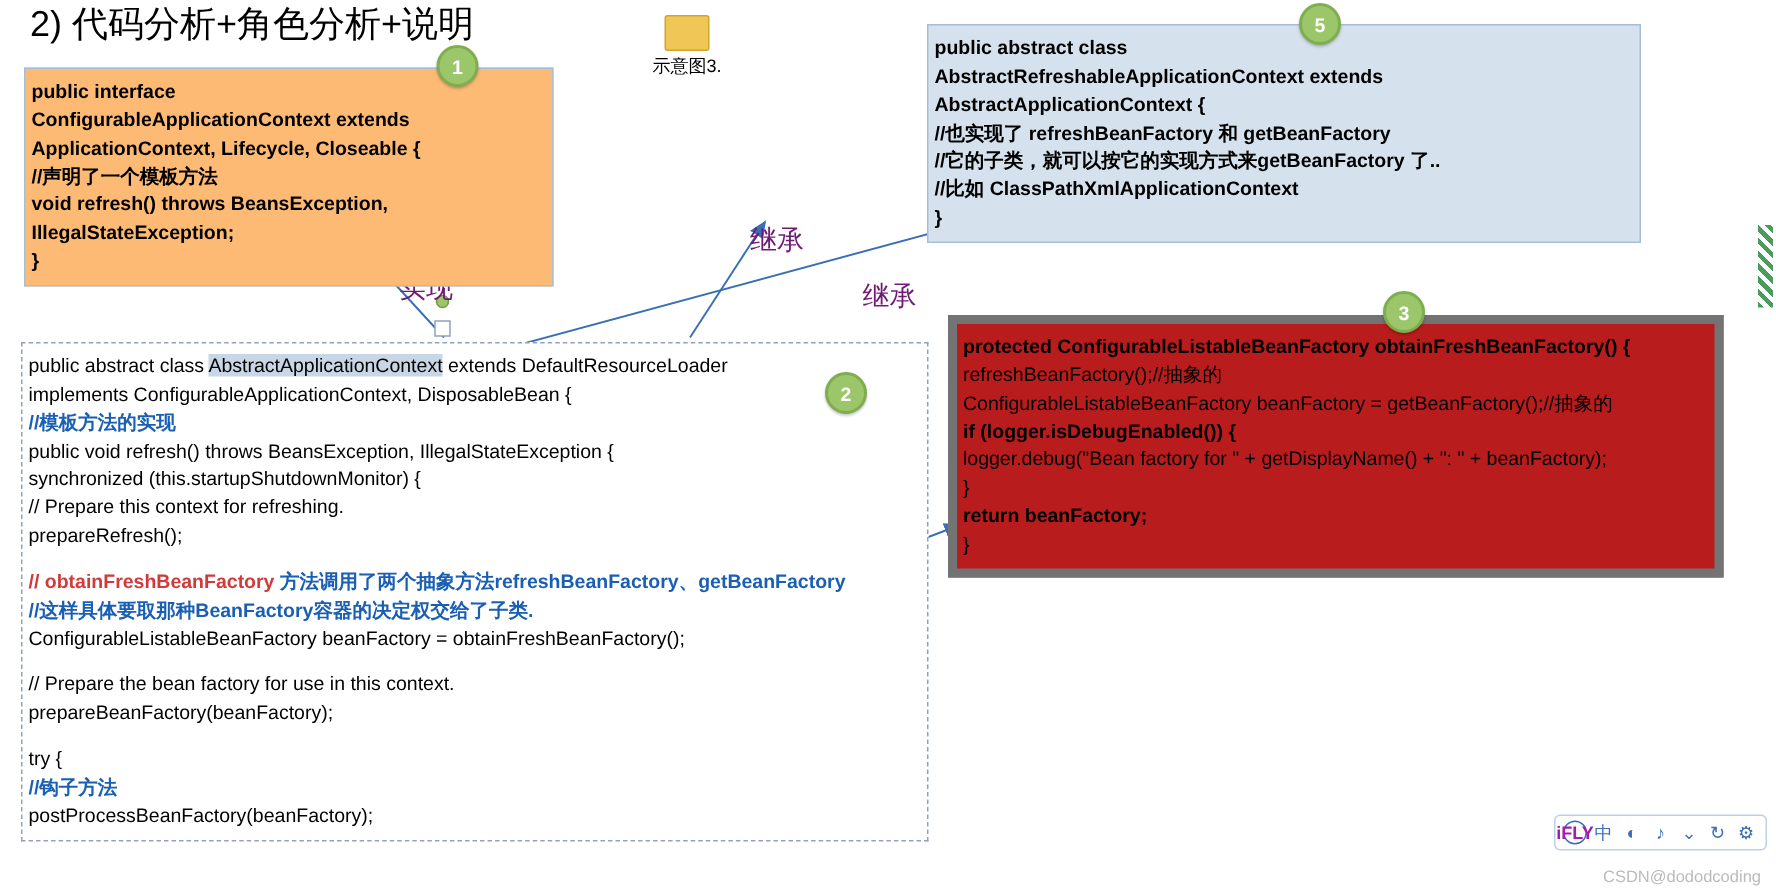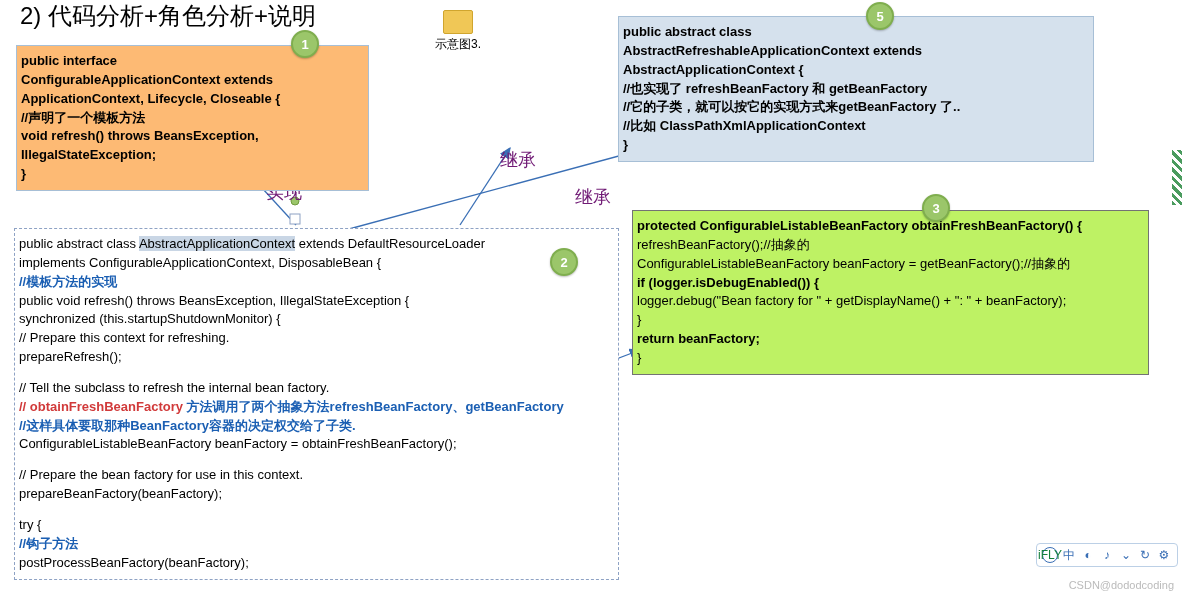--- a/index.html
+++ b/index.html
@@ -1,34 +1,34 @@
 <!DOCTYPE html>
 <html><head>
 <meta charset="utf-8">
 <style>
 *{box-sizing:border-box;margin:0;padding:0}
 body{font-family:Arial,"Microsoft YaHei",sans-serif;font-size:13px;width:1184px;height:597px;position:relative;background:#fff;color:#000;overflow:hidden}
 .box{position:absolute;padding:6px 4px;line-height:1.45}
 .box1{left:16px;top:45px;width:353px;background:#fdba74;border:1px solid #a7bfd6}
 .box2{left:14px;top:228px;width:605px;border:1px dashed #8ea2c4;background:#fff}
-.box3{left:632px;top:210px;width:517px;background:#bef264;border:1px solid #737373}
+.box3{left:632px;top:210px;width:517px;background:#b91c1c;border:6px solid #737373}
 .box5{left:618px;top:16px;width:476px;background:#d5e1ed;border:1px solid #a7bfd6}
 .b{font-weight:bold}
 .blue{color:#1b5fb3}
 .red{color:#d13a3a}
 .hl{background:#c9d6e5}
 .badge{position:absolute;width:28px;height:28px;border-radius:50%;background:#9bc66a;color:#fff;font-size:13px;font-weight:bold;display:flex;align-items:center;justify-content:center;border:2px solid #7fae4e;box-shadow:0 1px 2px rgba(0,0,0,.25)}
 .lbl{position:absolute;font-size:18px;color:#701a75}
 .title{position:absolute;left:20px;top:0;font-size:24px}
 .folder{position:absolute;left:435px;top:10px;text-align:left;font-size:12px}
 .folder .ico{width:30px;height:24px;background:#f0c756;border:1px solid #d0a52e;border-radius:2px;margin:0 auto 2px}
 svg.arrows{position:absolute;left:0;top:0;width:1184px;height:597px;pointer-events:none}
 .toolbar{position:absolute;right:6px;bottom:30px;display:flex;gap:3px;align-items:center;background:#fff;border:1px solid #bcd0e6;border-radius:4px;padding:3px 5px;font-size:12px;color:#3a6fb5}
 .toolbar span{width:16px;height:16px;display:flex;align-items:center;justify-content:center;font-size:12px}
-.ifly{border:1.5px solid #3a6fb5;border-radius:50%;font-size:8px;font-weight:normal;color:#15803d}
+.ifly{border:1.5px solid #3a6fb5;border-radius:50%;font-size:8px;font-weight:bold;color:#a21caf}
 .wm{position:absolute;right:10px;bottom:6px;font-size:11px;color:#bbb}
 .stripe{position:absolute;right:2px;top:150px;width:10px;height:55px;background:repeating-linear-gradient(45deg,#4a9b5e,#4a9b5e 3px,#fff 3px,#fff 6px)}
 </style>
 </head>
 <body>
 
 <div class="title">2)  代码分析+角色分析+说明</div>
 
 <div class="folder">
   <div class="ico"></div>
@@ -78,21 +78,20 @@
 
 <div class="box box2">
   <div><span>public abstract class </span><span class="hl">AbstractApplicationContext</span><span> extends DefaultResourceLoader</span></div>
   <div>implements ConfigurableApplicationContext, DisposableBean {</div>
   <div class="b blue">//模板方法的实现</div>
   <div>public void refresh() throws BeansException, IllegalStateException {</div>
   <div>synchronized (this.startupShutdownMonitor) {</div>
   <div>// Prepare this context for refreshing.</div>
   <div>prepareRefresh();</div>
   <div style="height:12px"></div>
-  <div>// Tell the subclass to refresh the internal bean factory.</div>
   <div class="b"><span class="red">// obtainFreshBeanFactory </span><span class="blue">方法调用了两个抽象方法refreshBeanFactory、getBeanFactory</span></div>
   <div class="b blue">//这样具体要取那种BeanFactory容器的决定权交给了子类.</div>
   <div>ConfigurableListableBeanFactory beanFactory = obtainFreshBeanFactory();</div>
   <div style="height:12px"></div>
   <div>// Prepare the bean factory for use in this context.</div>
   <div>prepareBeanFactory(beanFactory);</div>
   <div style="height:12px"></div>
   <div>try {</div>
   <div class="b blue">//钩子方法</div>
   <div>postProcessBeanFactory(beanFactory);</div>

